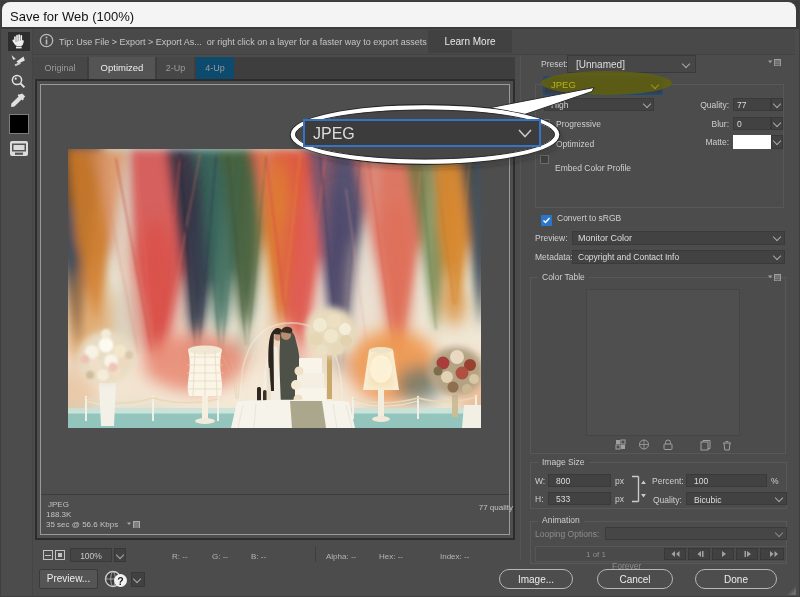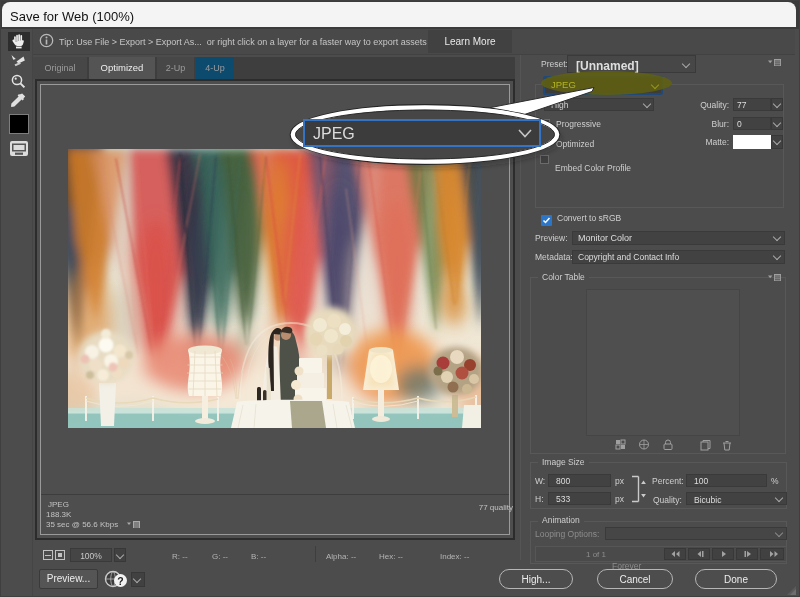--- a/index.html
+++ b/index.html
@@ -312,21 +312,21 @@
 <path d="M396 256 L413 256 L413 279 L394 279 Z" fill="#f2efe4"></path>
 
 <g stroke="#d9c49c" stroke-width="1" fill="none" opacity=".35">
   <path d="M168 250 C165 225 160 215 152 205 M170 250 C172 225 176 215 183 207 M169 250 C168 228 166 218 162 210"></path>
 </g>
 </svg>
 </div>
 
 <div class="lbl" style="left:541px;top:60px;">Preset:</div>
 <div class="field" style="left:567px;top:55px;width:129px;height:18px;background:#474747;"></div>
-<div class="lbl" style="left:576px;top:60px;color:#dedede;font-size:12px;font-weight:bold;">[Unnamed]</div>
+<div class="lbl" style="left:576px;top:60px;color:#dedede;font-size:10px;">[Unnamed]</div>
 <div class="cv" style="left:683px;top:61px;"></div>
 <svg class="abs" style="left:768px;top:59px;" width="13" height="8" viewBox="0 0 13 8">
     <path d="M0 1.5 L4.4 1.5 L2.2 4.2 Z" fill="#9f9f9f"></path>
     <rect x="6" y="0" width="7" height="7" fill="#9f9f9f"></rect>
     <rect x="6.9" y="1.5" width="5.2" height="1" fill="#4c4c4c"></rect>
     <rect x="6.9" y="3.4" width="5.2" height="1" fill="#4c4c4c"></rect>
     <rect x="6.9" y="5.3" width="5.2" height="1" fill="#4c4c4c"></rect>
   </svg>
 
 <div class="fs" style="left:535px;top:84px;width:249px;height:124px;"></div>
@@ -445,21 +445,21 @@
     <path d="M11 3 L7.5 6 L11 9 Z M15.5 3 L12 6 L15.5 9 Z"></path>
     <path d="M37 3 L33.5 6 L37 9 Z"></path>
       <rect x="38" y="3" width="1.5" height="6"></rect>
     <path d="M58 3 L62 6 L58 9 Z"></path>
     <rect x="80.5" y="3" width="1.5" height="6"></rect>
       <path d="M83 3 L87 6 L83 9 Z"></path>
     <path d="M106 3 L109.5 6 L106 9 Z M110.5 3 L114 6 L110.5 9 Z"></path>
   </g>
 </svg>
 
-<div class="pill" style="left:499px;top:569px;width:74px;height:20px;line-height:20px;">High...</div>
+<div class="pill" style="left:499px;top:569px;width:74px;height:20px;line-height:20px;">Image...</div>
 <div class="pill" style="left:597px;top:569px;width:76px;height:20px;line-height:20px;">Cancel</div>
 <div class="pill" style="left:695px;top:569px;width:82px;height:20px;line-height:20px;">Done</div>
 <svg class="abs" style="left:786px;top:585px;" width="11" height="11" viewBox="0 0 11 11">
     <path d="M10 1 V10 H1 Z" fill="#5a5a5a"></path>
     <path d="M10 4 V10 H4 Z" fill="#6e6e6e"></path>
   </svg>
 
 <svg class="abs" style="left:0;top:0;z-index:40;pointer-events:none;" width="800" height="597" viewBox="0 0 800 597">
   <defs>
       <filter id="softb" x="-20%" y="-20%" width="140%" height="140%">

